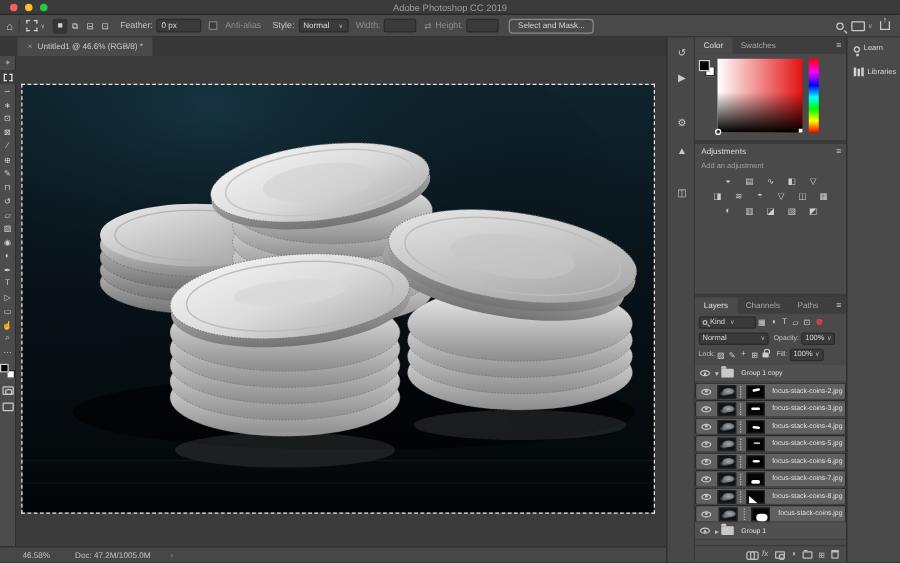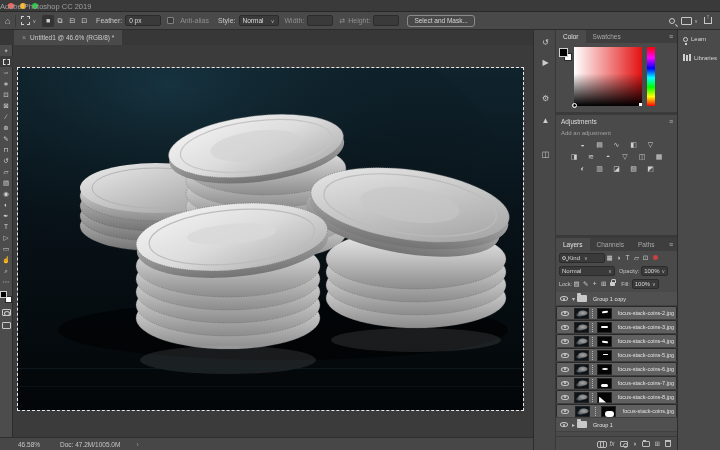--- a/index.html
+++ b/index.html
@@ -7,21 +7,21 @@
     font-family:"Liberation Sans", sans-serif; }
   #app { position:relative; width:720px; height:450px; background:#3c3c3c; }
 
   
   #titlebar { position:absolute; left:0; top:0; width:720px; height:12px;
     background:#3a3a3a; border-bottom:1px solid #282828; }
   .light { position:absolute; top:3px; width:6px; height:6px; border-radius:50%; }
   #light-close { left:8px;  background:#ff5f57; }
   #light-min   { left:20px; background:#febc2e; }
   #light-zoom  { left:32px; background:#28c840; }
-  #win-title { position:absolute; left:0; right:0; top:2px; 
+  #win-title { position:absolute; left:0; right:0; top:2px; text-align:center;
     font-size:7.5px; color:#9f9f9f; }
 
   
   #optionsbar { position:absolute; left:0; top:12px; width:720px; height:18px;
     background:#494949; border-bottom:1px solid #2c2c2c; display:flex;
     align-items:center; font-size:7px; color:#c9c9c9; }
   .ob-gap { width:6px; flex:none; }
   .ob-sep { width:1px; height:12px; background:#3a3a3a; margin:0 5px; flex:none; }
   .glyph { color:#cfcfcf; }
   #home-icon { font-size:9px; margin-left:5px; }

